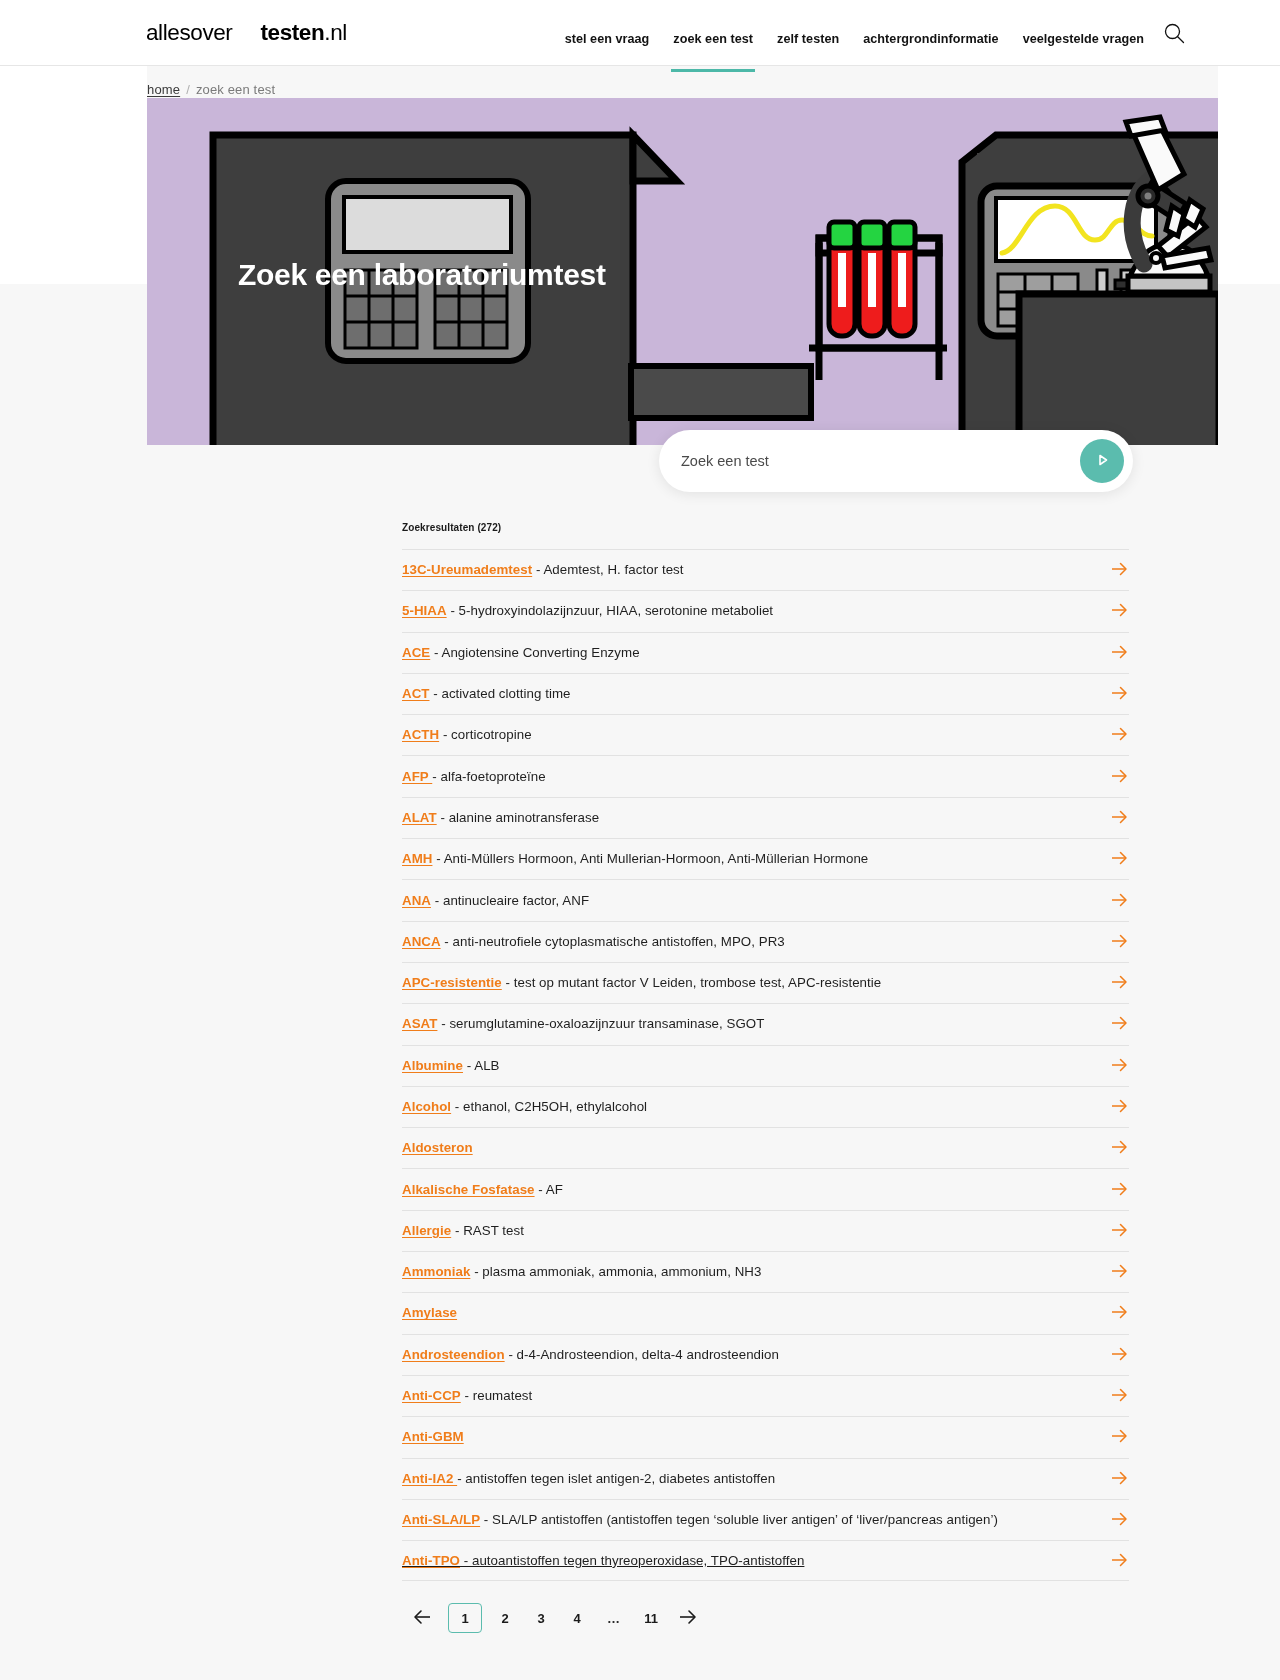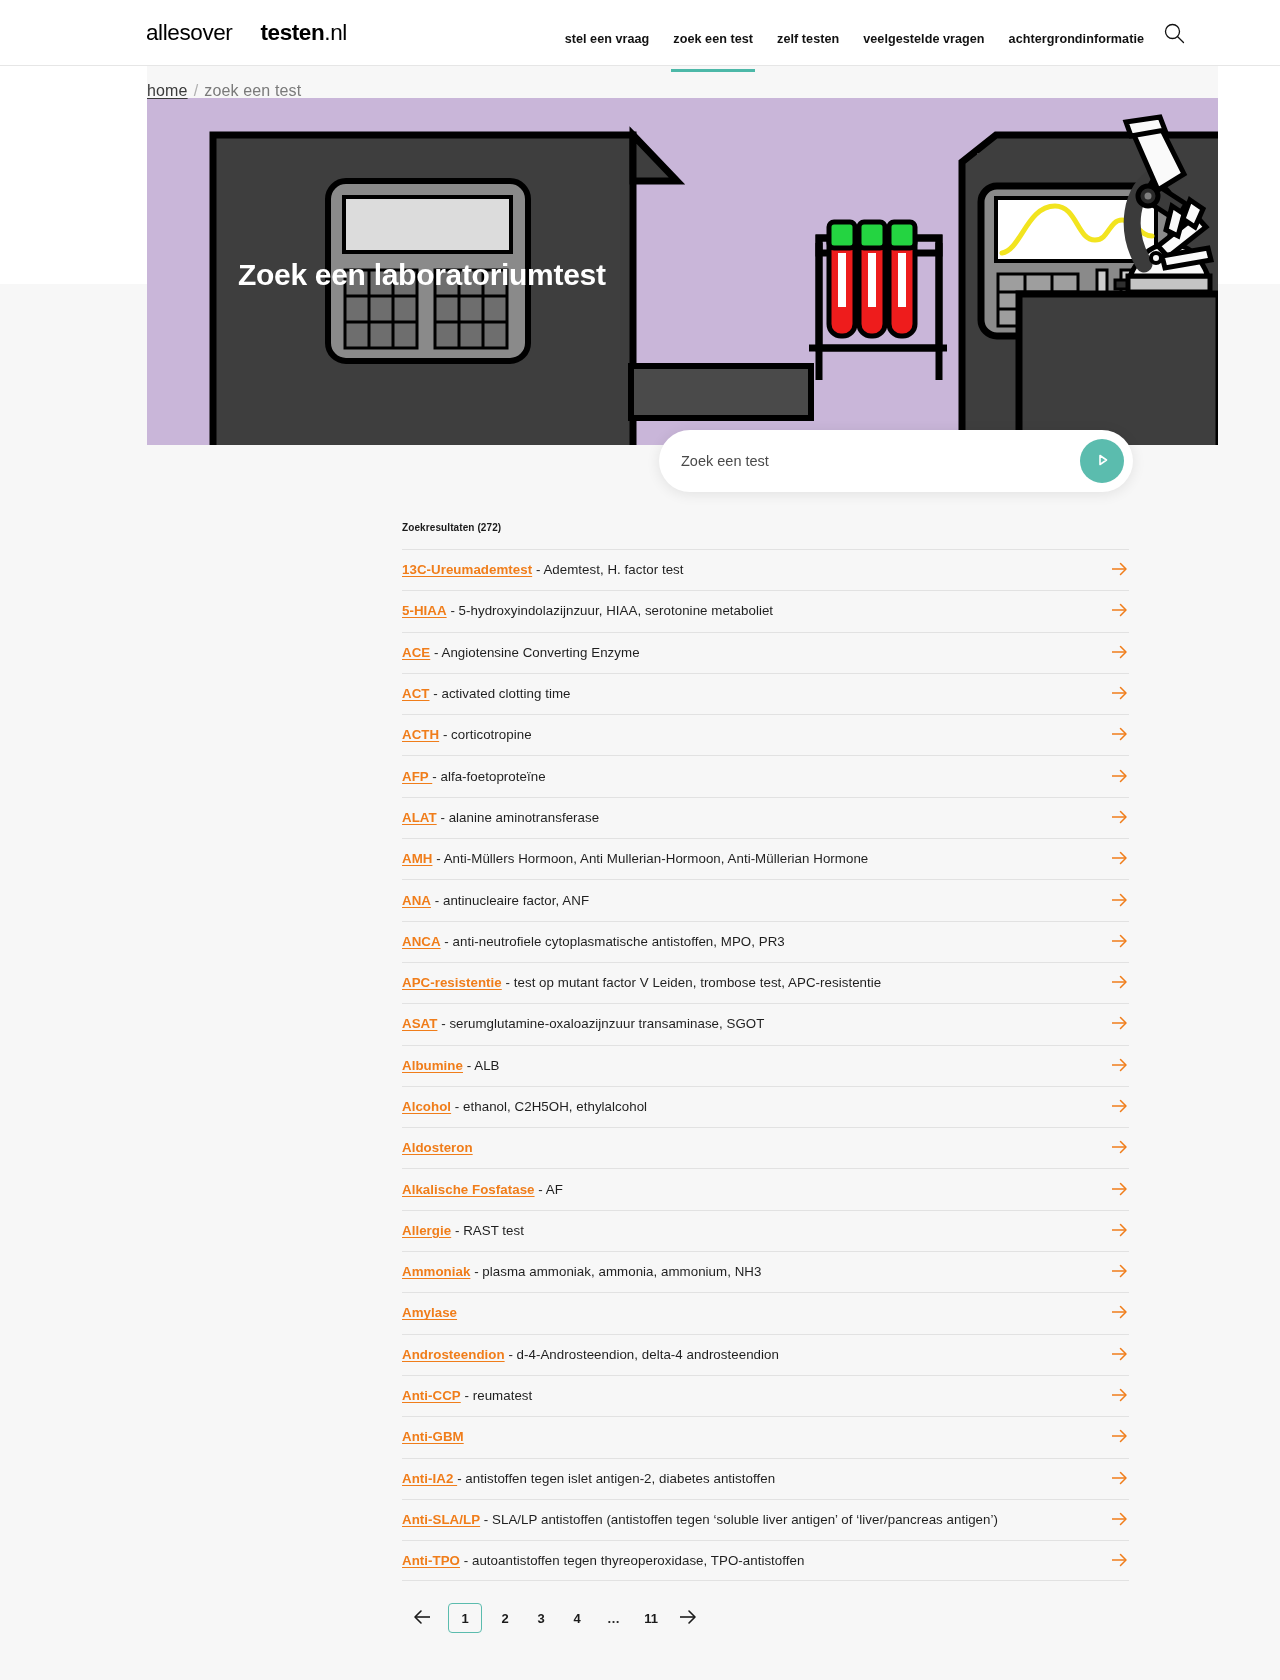--- a/index.html
+++ b/index.html
@@ -88,21 +88,21 @@
     height: 22px;
     cursor: pointer;
   }
   .nav-search svg { display: block; }
 
   
   .breadcrumb {
     position: absolute;
     left: 147px;
     top: 82px;
-    font-size: 16px;
+    font-size: 13px;
     color: #6b6b6b;
     display: flex;
     align-items: center;
     gap: 6px;
     z-index: 20;
     letter-spacing: 0.15px;
   }
   .breadcrumb a {
     color: #3a3a3a;
     text-decoration: underline;
@@ -211,21 +211,21 @@
   .result-row {
     position: relative;
     display: flex;
     align-items: center;
     height: 41.3px;
     border-top: 1px solid #e2e2e2;
     text-decoration: none;
     color: inherit;
     cursor: pointer;
   }
-  .result-row:last-of-type { border-bottom: 1px solid #e2e2e2; }
+  .result-row:last-of-type { border-bottom: 1px solid #e2e2e2; text-decoration: underline; }
   .result-text {
     font-size: 13.3px;
     color: #1f1f1f;
     line-height: 18px;
     letter-spacing: 0.05px;
     white-space: nowrap;
   }
   .result-text .lk {
     color: #f07d1a;
     font-weight: 700;
@@ -283,22 +283,22 @@
   <header class="header">
     <div class="header-inner">
       <div class="logo">
         <span class="lt">allesover</span><span class="bd">testen</span><span class="lt">.nl</span>
       </div>
 
       <nav class="nav">
         <a class="nav-item" href="#">stel een vraag</a>
         <a class="nav-item active" href="#">zoek een test</a>
         <a class="nav-item" href="#">zelf testen</a>
+        <a class="nav-item" href="#">achtergrondinformatie</a>
         <a class="nav-item" href="#">veelgestelde vragen</a>
-        <a class="nav-item" href="#">achtergrondinformatie</a>
       </nav>
 
       <div class="nav-search">
         <svg width="22" height="22" viewBox="0 0 22 22" fill="none">
           <circle cx="9.5" cy="9.5" r="7" stroke="#111" stroke-width="1.3"></circle>
           <line x1="14.7" y1="14.7" x2="20.5" y2="20.5" stroke="#111" stroke-width="1.3" stroke-linecap="round"></line>
         </svg>
       </div>
     </div>
   </header>

